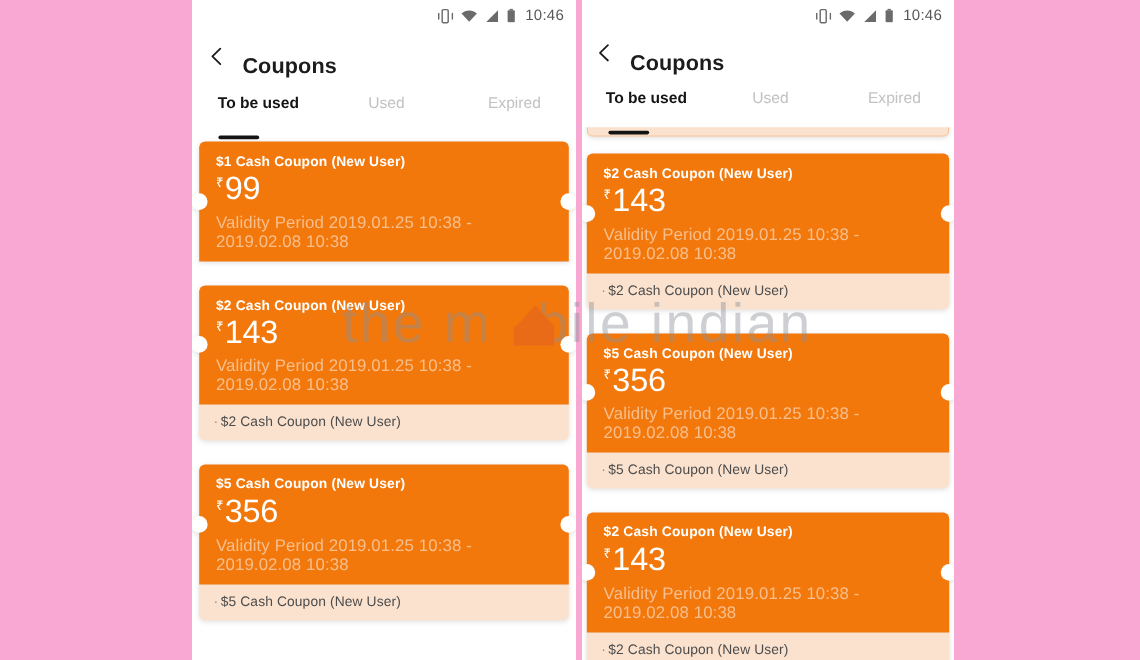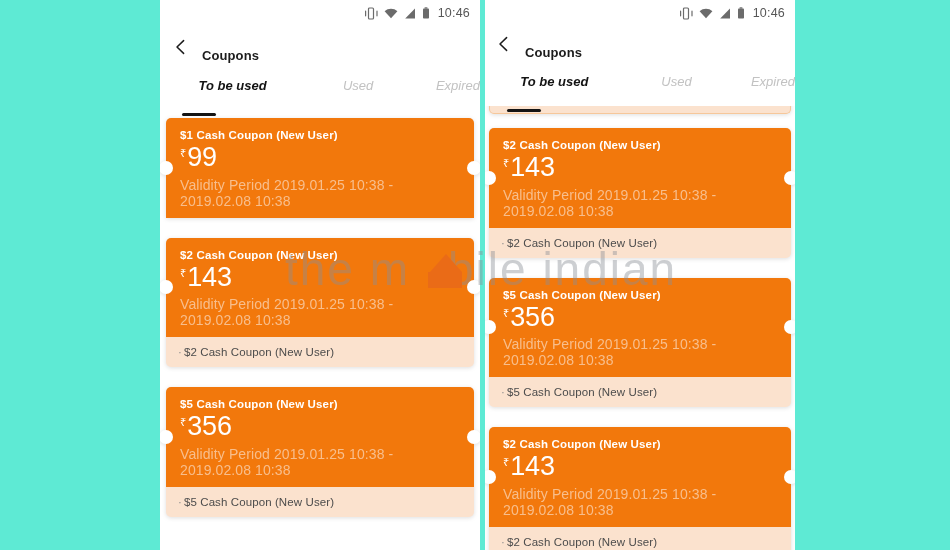--- a/index.html
+++ b/index.html
@@ -12,21 +12,21 @@
     background: #ffffff;
     font-family: "Liberation Sans", sans-serif;
     overflow: hidden;
     position: relative;
   }
 
   .stage {
     position: relative;
     width: 950px;
     height: 550px;
-    background: #5eead4;
+    background: #f9a8d4;
   }
 
   
   .panel {
     position: absolute;
     top: 0;
     background: #ffffff;
     overflow: hidden;
   }
   .panel-left  { left: 160px; width: 320px; height: 550px; }
@@ -67,21 +67,21 @@
   }
   .panel-left  .appbar { top: 30px; padding-left: 12px; }
   .panel-right .appbar { top: 27px; padding-left: 10px; }
   .back-icon {
     width: 18px;
     height: 18px;
     flex: 0 0 auto;
     display: block;
   }
   .appbar-title {
-    font-size: 13px;
+    font-size: 18px;
     font-weight: 700;
     color: #1c1c1c;
     margin-left: 12px;
     letter-spacing: .1px;
     margin-top: 17px;
   }
 
   
   .tabbar {
     position: absolute;
@@ -93,25 +93,24 @@
     background: #ffffff;
     z-index: 6;
   }
   .panel-left  .tabbar { top: 78px; }
   .panel-right .tabbar { top: 74px; }
   .tab {
     flex: 1 1 0;
     position: relative;
     font-size: 13px;
     color: #c2c2c2;
-    text-align: right;
+    text-align: center;
     padding-left: 4px;
     box-sizing: border-box;
     white-space: nowrap;
-    font-style: italic;
   }
   .tab.active {
     color: #141414;
     font-weight: 700;
   }
   .tab .tab-underline {
     position: absolute;
     left: 22px;
     bottom: -6px;
     width: 34px;

